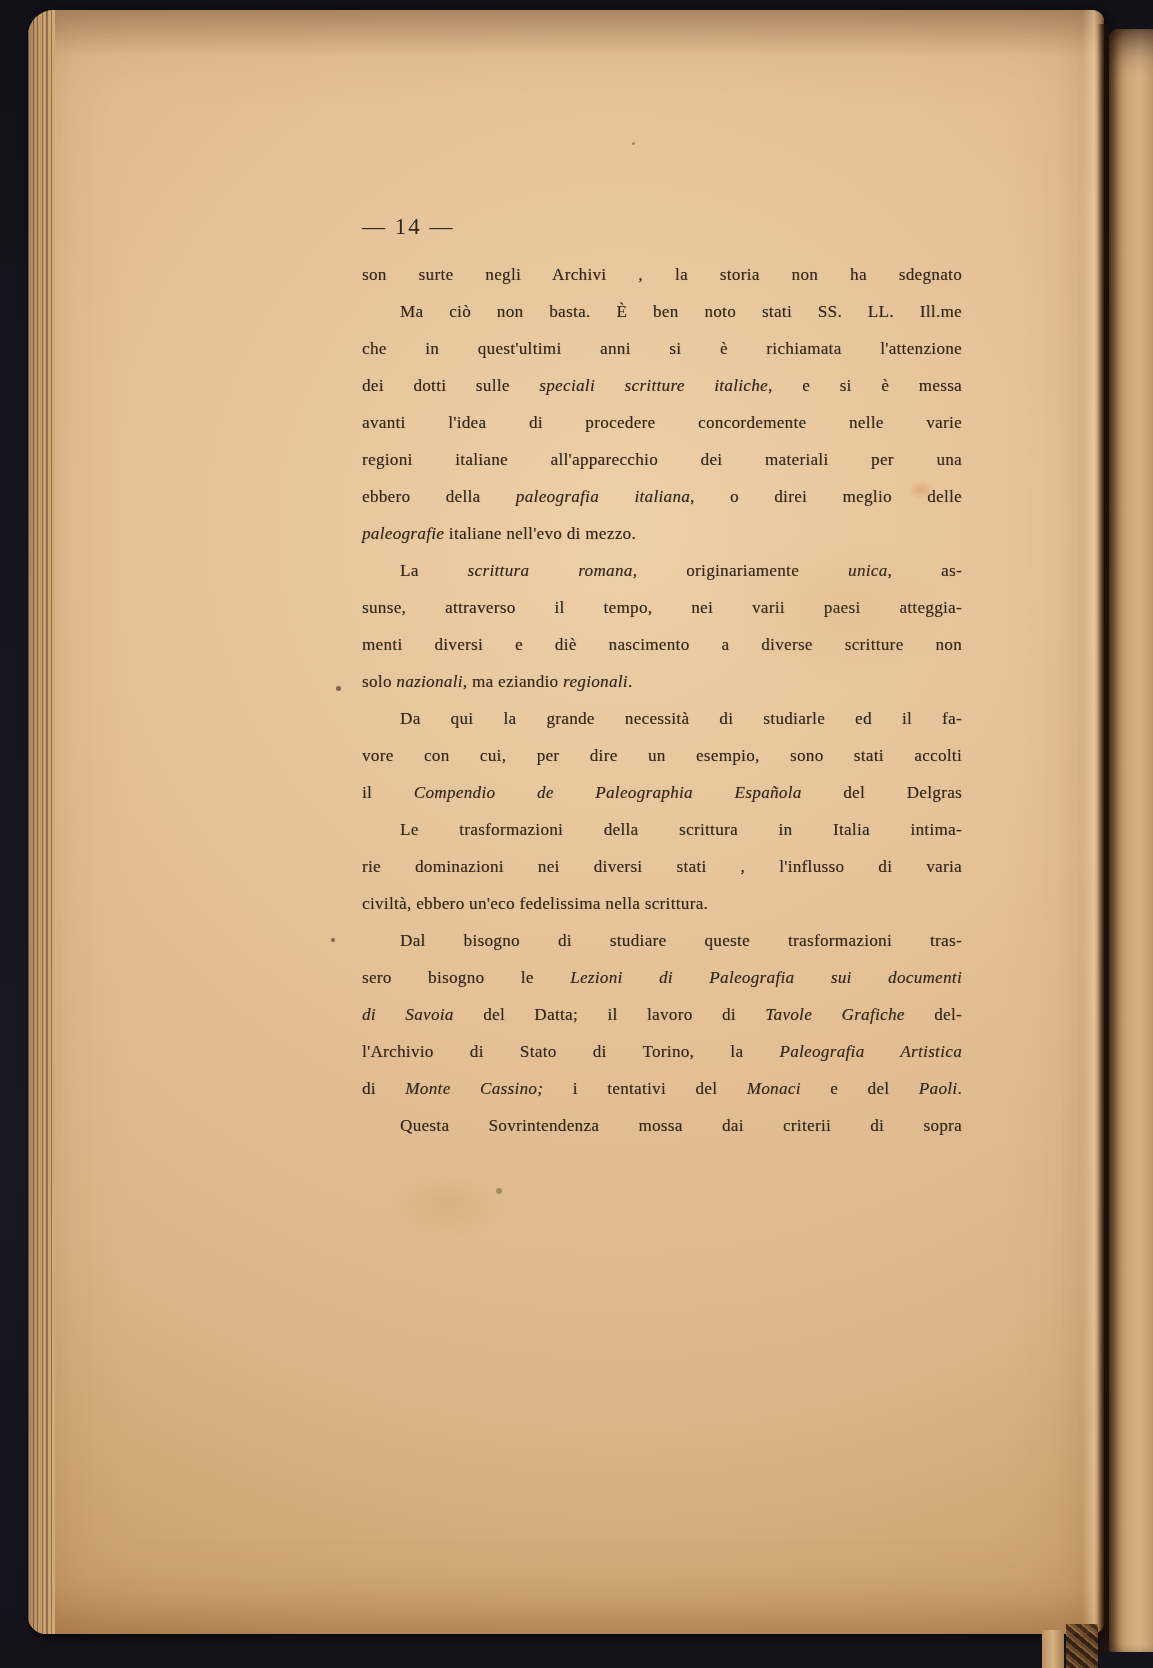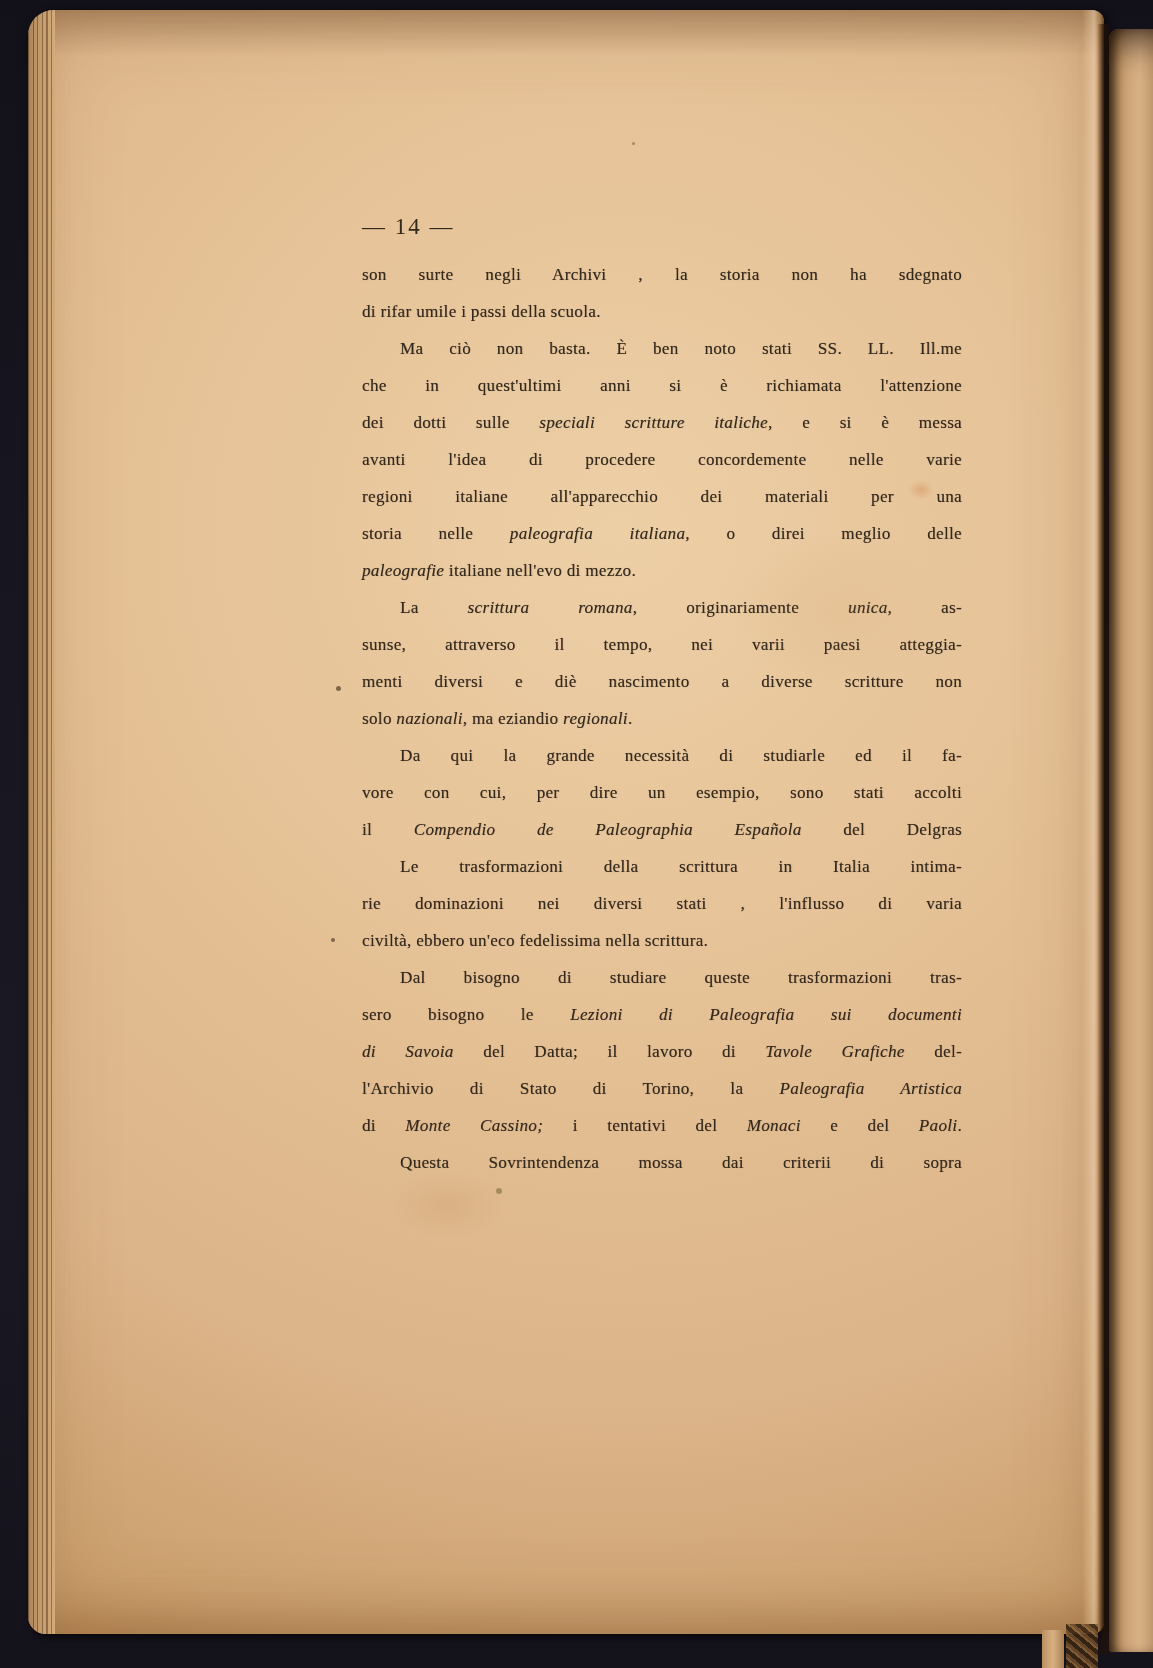--- a/index.html
+++ b/index.html
@@ -58,27 +58,26 @@
 </style>
 </head>
 <body>
 
 <div id="stage">
   <div class="page">
     <div class="stack"></div>
     <div class="pagenum">— 14 —</div>
     <div class="lines">
         <div class="line"><span>son surte negli Archivi , la storia non ha sdegnato</span></div>
-        <div class="line end"><span>di rifar umile i passi della scuola.</span></div>
         <div class="line ind"><span>Ma ciò non basta. È ben noto stati SS. LL. Ill.me</span></div>
         <div class="line"><span>che in quest'ultimi anni si è richiamata l'attenzione</span></div>
         <div class="line"><span>dei dotti sulle </span><span class="it">speciali scritture italiche</span><span>, e si è messa</span></div>
         <div class="line"><span>avanti l'idea di procedere concordemente nelle varie</span></div>
         <div class="line"><span>regioni italiane all'apparecchio dei materiali per una</span></div>
-        <div class="line"><span>storia nelle </span><span class="it">paleografia italiana</span><span>, o direi meglio delle</span></div>
+        <div class="line"><span>ebbero della </span><span class="it">paleografia italiana</span><span>, o direi meglio delle</span></div>
         <div class="line end"><span class="it">paleografie</span><span> italiane nell'evo di mezzo.</span></div>
         <div class="line ind"><span>La </span><span class="it">scrittura romana</span><span>, originariamente </span><span class="it">unica</span><span>, as-</span></div>
         <div class="line"><span>sunse, attraverso il tempo, nei varii paesi atteggia-</span></div>
         <div class="line"><span>menti diversi e diè nascimento a diverse scritture non</span></div>
         <div class="line end"><span>solo </span><span class="it">nazionali</span><span>, ma eziandio </span><span class="it">regionali</span><span>.</span></div>
         <div class="line ind"><span>Da qui la grande necessità di studiarle ed il fa-</span></div>
         <div class="line"><span>vore con cui, per dire un esempio, sono stati accolti</span></div>
         <div class="line"><span>il </span><span class="it">Compendio de Paleographia Española</span><span> del Delgras</span></div>
         <div class="line ind"><span>Le trasformazioni della scrittura in Italia intima-</span></div>
         <div class="line"><span>rie dominazioni nei diversi stati , l'influsso di varia</span></div>

